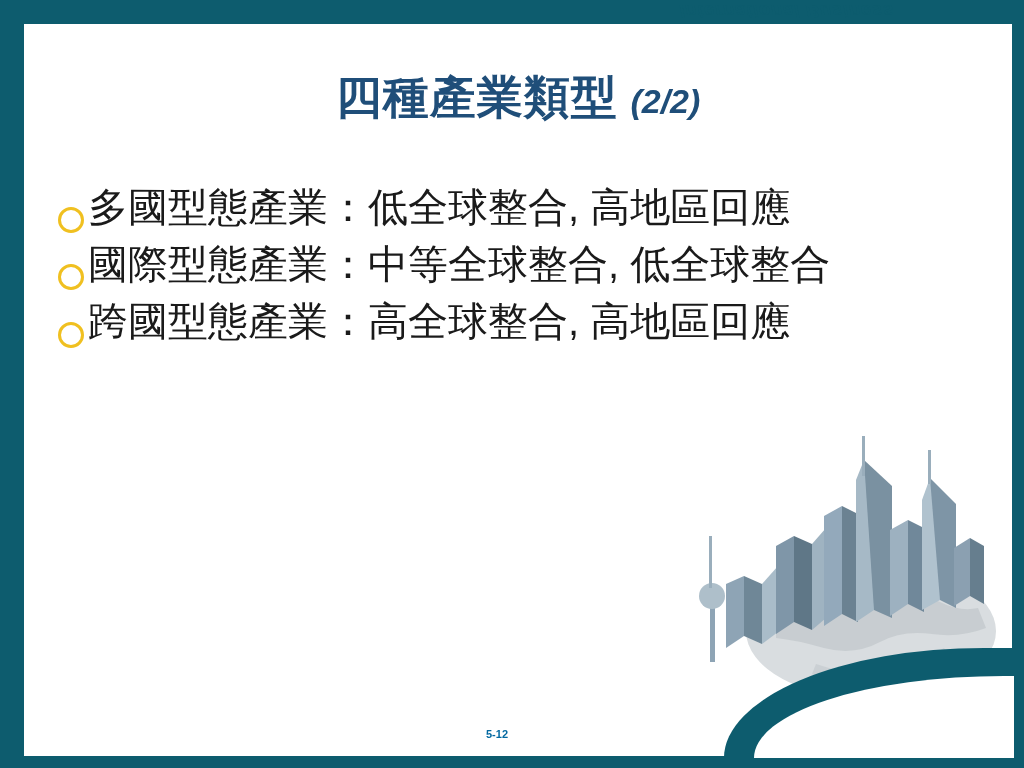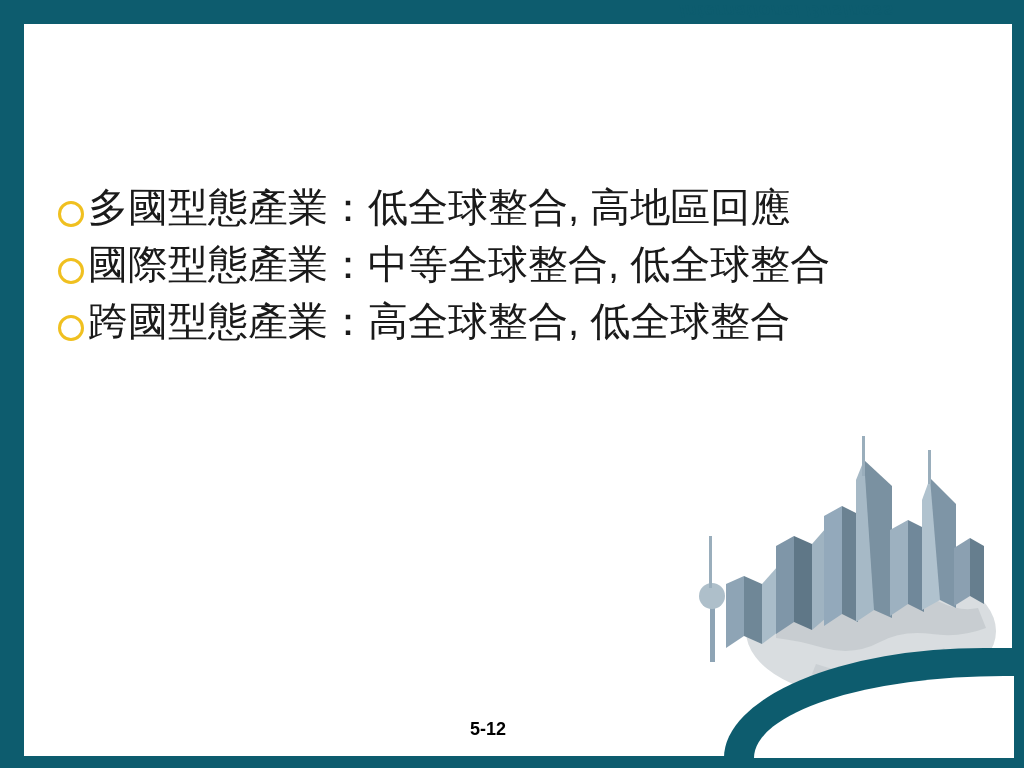--- a/index.html
+++ b/index.html
@@ -115,21 +115,21 @@
 
   
   .bullets {
     position: absolute;
     top: 182px;
     left: 58px;
     width: 880px;
   }
   .bullet-row {
     display: flex;
-    align-items: center;
+    align-items: flex-end;
     margin-bottom: 6px;
   }
   .bullet-marker {
     flex: 0 0 auto;
     width: 26px;
     height: 26px;
     margin-top: 12px;
     margin-right: 4px;
     border: 3px solid #f0c020;
     border-radius: 50%;
@@ -149,57 +149,61 @@
     position: absolute;
     right: 28px;
     bottom: 52px;
     width: 330px;
     height: 300px;
   }
 
   
   .page-number {
     position: absolute;
-    left: 470px;
+    left: 486px;
     bottom: 28px;
-    color: #000000;
-    font-size: 18px;
+    color: #0369a1;
+    font-size: 11px;
     font-weight: bold;
   }
 </style>
 </head>
 <body>
 
 <div id="slide">
 
   <div class="frame-left"></div>
   <div class="frame-top"></div>
   <div class="frame-right"></div>
   <div class="frame-bottom"></div>
   <div class="frame-inner-line"></div>
 
   <div class="ghost-header">International Business</div>
 
+  <div class="title">
+    <span class="title-main">四種產業類型</span>
+    <span class="title-sub">(2/2)</span>
+  </div>
 
   <div class="bullets">
 
     <div class="bullet-row">
       <span class="bullet-marker"></span>
       <span class="bullet-text">多國型態產業：低全球整合, 高地區回應</span>
     </div>
 
 
     <div class="bullet-row">
       <span class="bullet-marker"></span>
       <span class="bullet-text">國際型態產業：中等全球整合, 低全球整合</span>
     </div>
 
     <div class="bullet-row">
       <span class="bullet-marker"></span>
-      <span class="bullet-text">跨國型態產業：高全球整合, 低全球整合</span>
+      <span class="bullet-text">跨國型態產業：高全球整合, 高地區回應</span>
     </div>
 
   </div>
 
   <div class="cityscape">
     <svg width="330" height="300" viewBox="0 0 330 300" xmlns="http://www.w3.org/2000/svg">
 
       <ellipse cx="205" cy="215" rx="125" ry="68" fill="#d9dde0"></ellipse>
       <path d="M110 200 q30 -16 66 -10 q24 4 40 -6 q26 -14 58 2 q20 10 38 6
                l8 20 q-26 10 -54 6 q-30 -4 -52 8 q-26 14 -56 6 q-28 -8 -48 -10 z" fill="#c4cace" opacity="0.85"></path>

